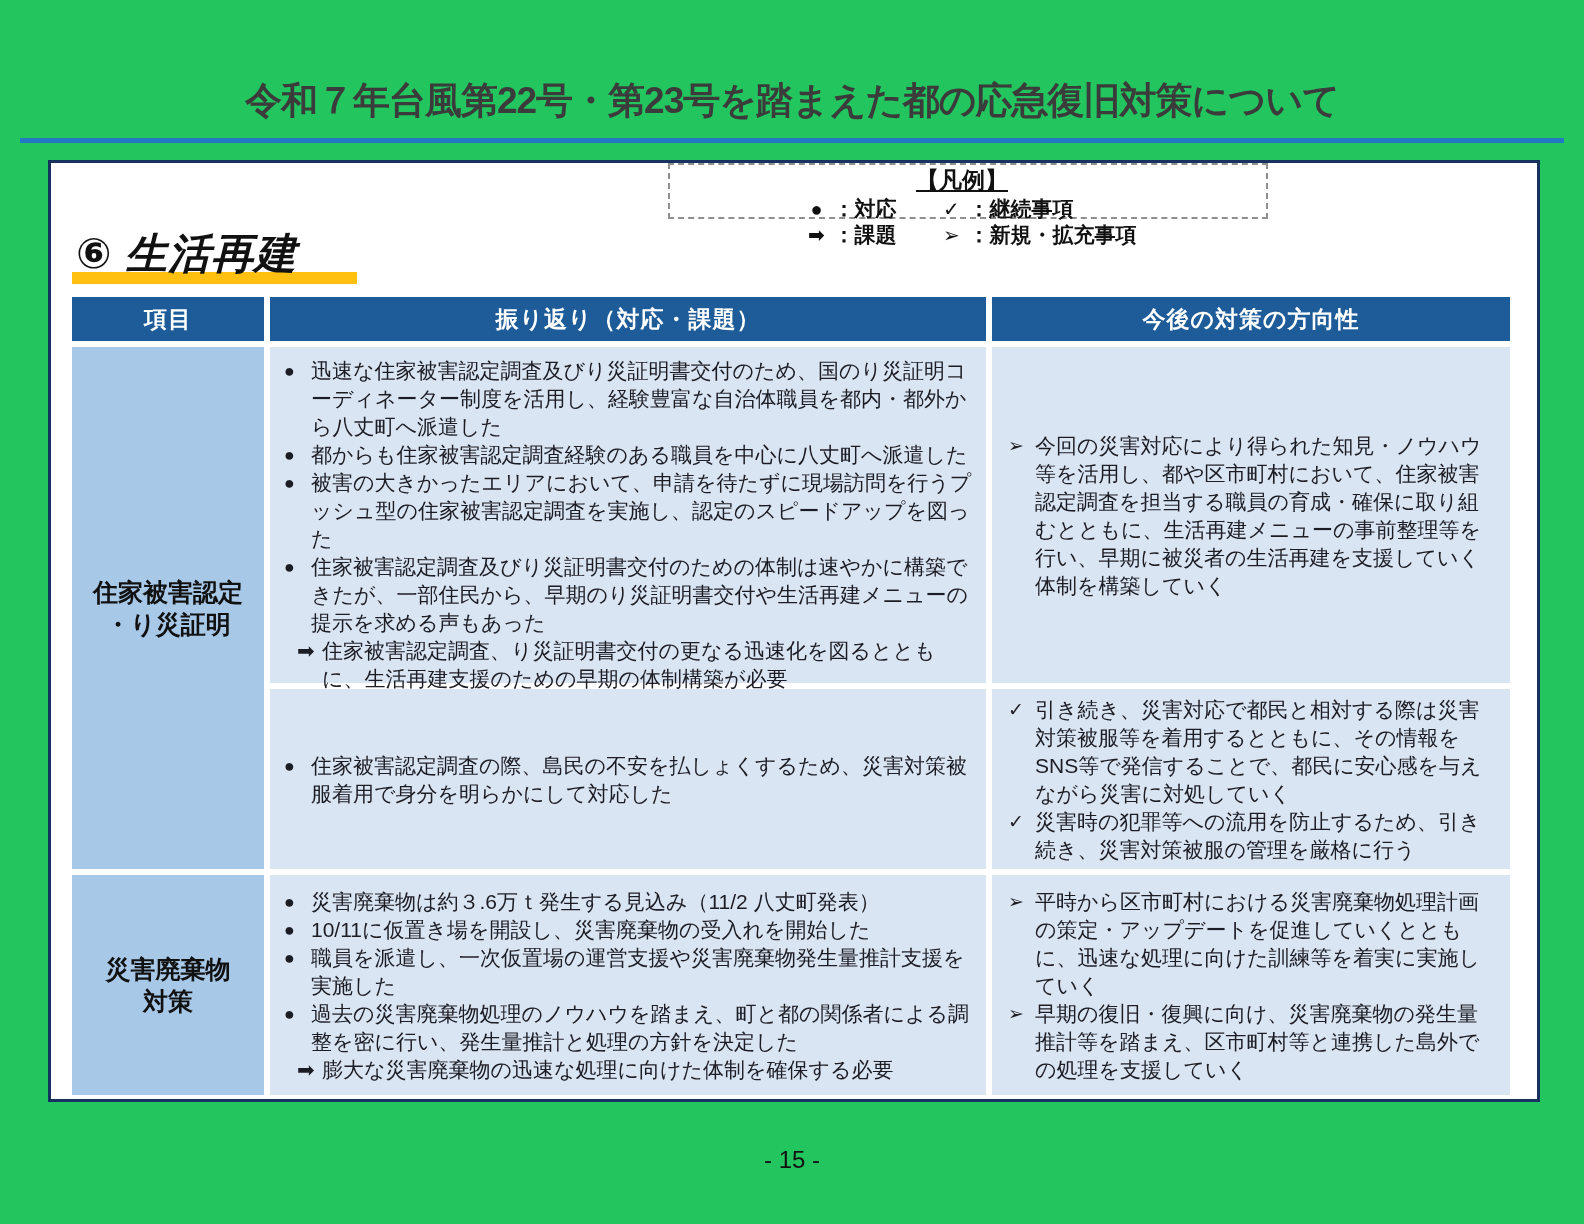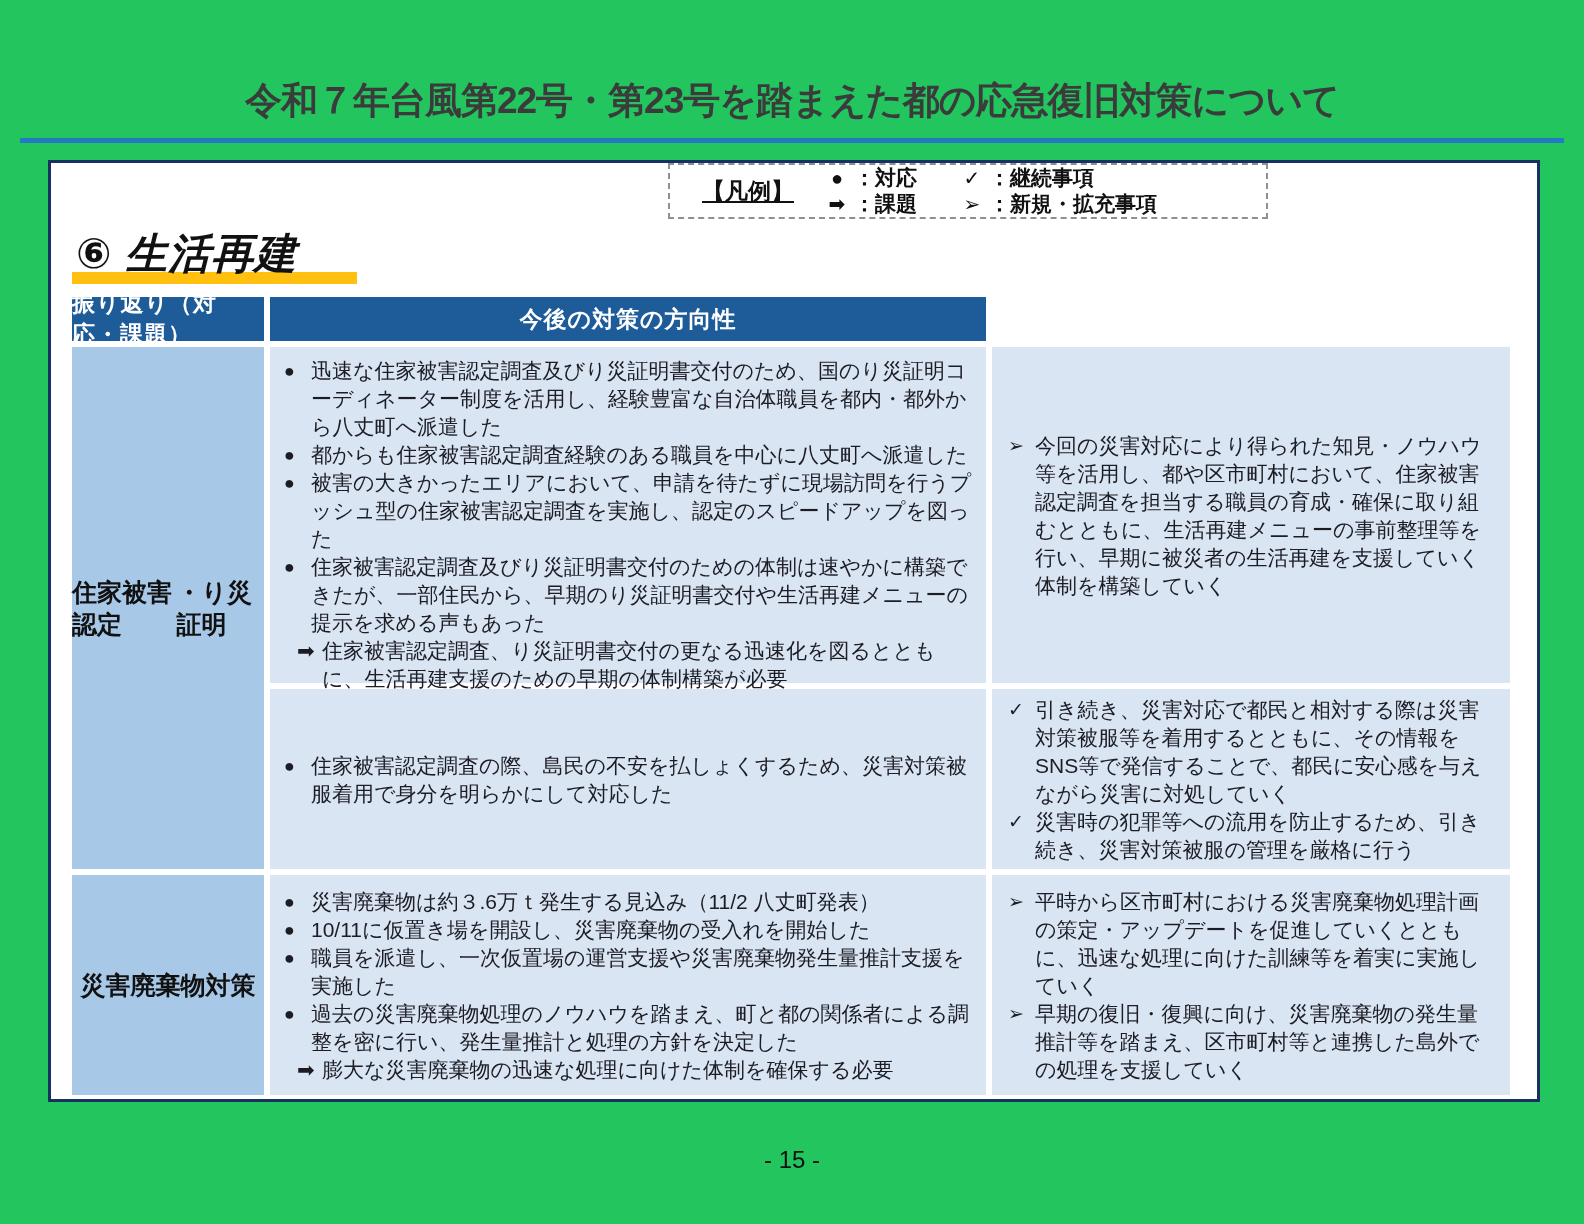--- a/index.html
+++ b/index.html
@@ -17,41 +17,41 @@
 
   
   .section-tab{position:absolute;left:47px;top:158px;width:483px;height:60px;
                background:#4A90D8;color:#ffffff;font-size:27px;font-weight:bold;
                display:flex;align-items:center;justify-content:center;z-index:3;
                letter-spacing:1px;box-sizing:border-box;}
 
   
   .legend{position:absolute;left:668px;top:163px;width:600px;height:56px;
           border:2px dashed #8f8f8f;background:#ffffff;z-index:3;box-sizing:border-box;
-          display:flex;align-items:center;padding:0 18px;}
+          display:flex;align-items:center;padding:0 18px;flex-direction:column;}
   .legend-title{font-size:23px;font-weight:bold;text-decoration:underline;margin:0 26px 0 14px;color:#111;}
   .legend-grid{display:grid;grid-template-rows:26px 26px;grid-auto-flow:column;
                grid-column-gap:38px;align-items:center;}
   .legend-item{display:flex;align-items:center;font-size:21px;font-weight:bold;color:#111;}
   .legend-item .licon{display:inline-block;width:34px;text-align:center;font-size:20px;}
   .legend-item .llabel{white-space:nowrap;}
 
   
   .heading-wrap{position:absolute;left:76px;top:226px;z-index:2;}
   .heading{position:relative;z-index:2;font-size:42px;font-weight:bold;color:#111;letter-spacing:1px;font-style:italic;}
   .heading-underline{position:absolute;left:-4px;top:46px;width:285px;height:12px;background:#FFC010;z-index:1;}
 
   
   .table{position:absolute;left:72px;top:297px;display:grid;
          grid-template-columns:192px 716px 518px;
          grid-template-rows:44px 336px 180px 220px;
          grid-gap:6px;z-index:2;}
   .th{background:#1E5C99;color:#ffffff;font-size:23px;font-weight:bold;
       display:flex;align-items:center;justify-content:center;letter-spacing:1px;}
-  .label-cell{background:#A8C8E8;display:flex;align-items:center;
+  .label-cell{background:#A8C8E8;display:flex;flex-direction:column;align-items:center;
               justify-content:center;font-size:25px;font-weight:bold;color:#111;line-height:1.3;}
   .cell{background:#D9E5F2;box-sizing:border-box;padding:10px 10px 8px 14px;
         font-size:21px;line-height:28px;color:#1c1c24;}
   .cell.dir{padding-left:16px;padding-right:12px;}
   .vcenter{display:flex;flex-direction:column;justify-content:center;}
   .r1-label{grid-column:1;grid-row:2 / span 2;}
   .item{display:flex;align-items:flex-start;}
   .item .marker{flex:none;width:27px;font-size:18px;line-height:28px;}
   .item.arrow-item{margin-left:13px;}
   .item.arrow-item .marker{width:25px;font-size:21px;}
@@ -95,20 +95,21 @@
     </div>
   </div>
 
   <div class="heading-wrap">
     <div class="heading">⑥ 生活再建</div>
     <div class="heading-underline"></div>
   </div>
 
   <div class="table">
 
+    <div class="th">項目</div>
     <div class="th">振り返り（対応・課題）</div>
     <div class="th">今後の対策の方向性</div>
 
     <div class="label-cell r1-label">
       <span>住家被害認定</span>
       <span>・り災証明</span>
     </div>
 
     <div class="cell" style="grid-column:2;grid-row:2;">
       <div class="item">

